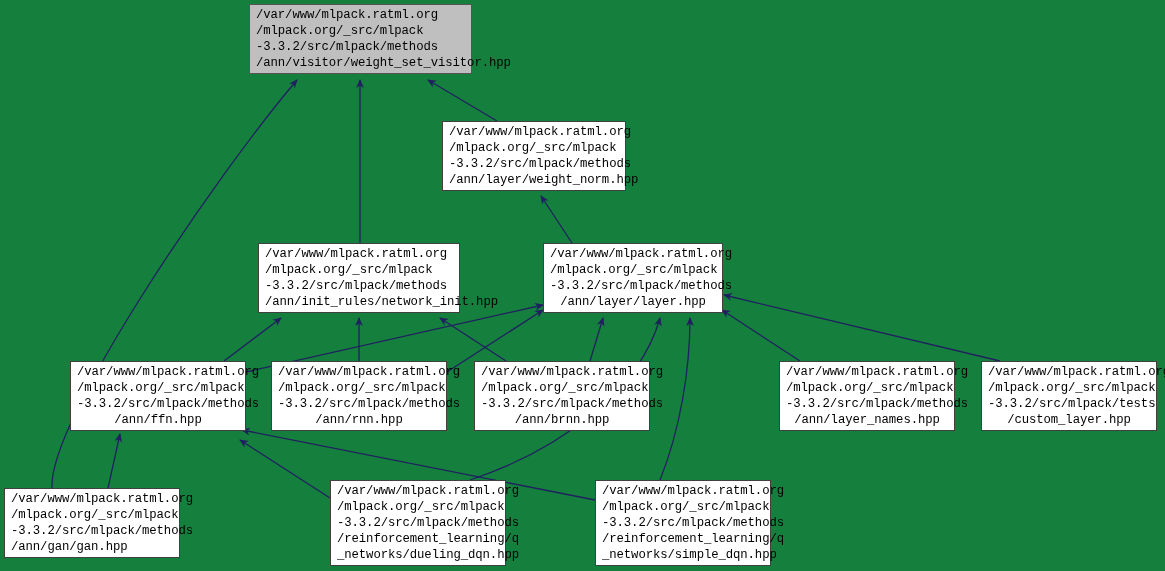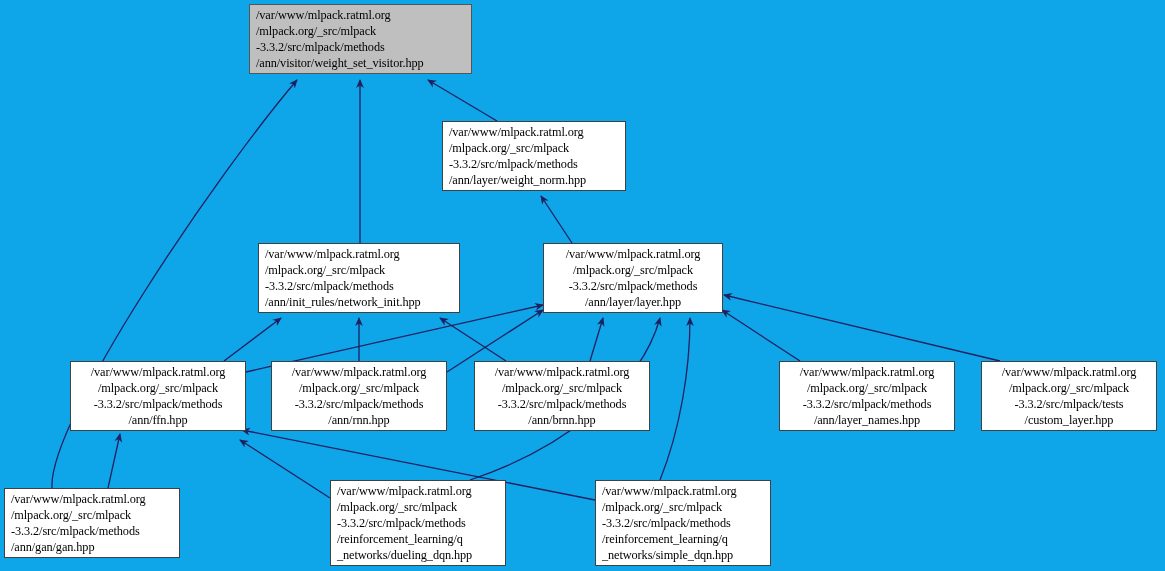--- a/index.html
+++ b/index.html
@@ -4,22 +4,22 @@
 <style>
   html, body {
     margin: 0;
     padding: 0;
     background: #ffffff;
   }
   #graph {
     position: relative;
     width: 1165px;
     height: 571px;
-    background: #0ea5e9;
-    font-family: Liberation Serif, serif;
+    background: #15803d;
+    font-family: Liberation Mono, monospace;
     overflow: hidden;
   }
   #edge-layer {
     position: absolute;
     left: 0;
     top: 0;
     width: 1165px;
     height: 571px;
     pointer-events: none;
   }

